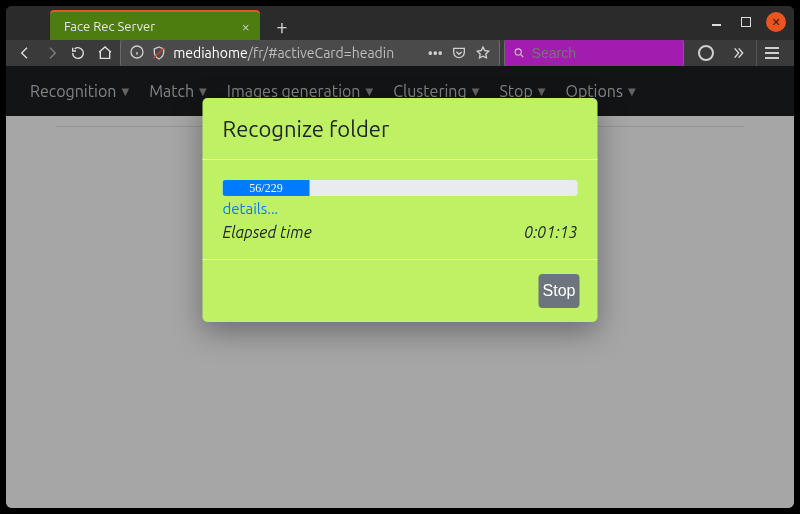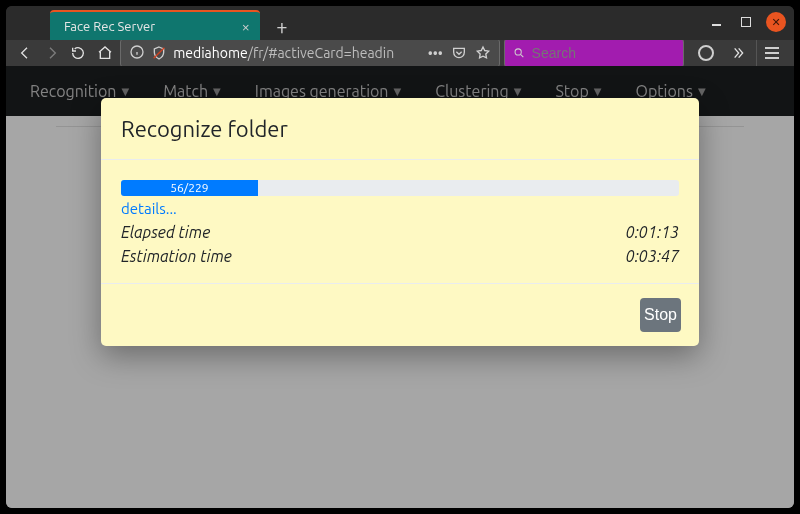--- a/index.html
+++ b/index.html
@@ -10,21 +10,21 @@
     background: #2b2b2b; border-radius: 6px; overflow: hidden;
     display: flex; flex-direction: column;
   }
 
   
   .titlebar {
     height: 34px; background: #2b2b2b; display: flex; align-items: flex-end;
     padding-left: 44px; position: relative;
   }
   .tab {
-    height: 30px; background: #0f766e; color: #e6e6e6; font-size: 13px;
+    height: 30px; background: #4d7c0f; color: #e6e6e6; font-size: 13px;
     display: flex; align-items: center; padding: 0 10px 0 14px;
     border-top: 2px solid #e95420; border-radius: 4px 4px 0 0;
     min-width: 210px; gap: 8px; position: relative;
   }
   .tab .tab-close { margin-left: auto; color: #cfcfcf; font-size: 15px; line-height: 1; cursor: pointer; }
   .newtab {
     width: 28px; height: 28px; margin-left: 8px; color: #cfcfcf; font-size: 20px;
     display: flex; align-items: center; justify-content: center; cursor: pointer;
   }
   .win-controls {
@@ -73,39 +73,39 @@
   .hamburger div, .hamburger::before, .hamburger::after {
     content:""; display:block; width:14px; height:2px; background:#cfcfcf;
   }
   .hamburger { flex-direction: column; gap:3px; }
 
   
   .page {
     flex: 1; background: #fff; position: relative;
   }
   .app-nav {
-    height: 50px; background:#1d1f21; display:flex; align-items:center; gap:34px;
+    height: 50px; background:#1d1f21; display:flex; align-items:center; gap:20px;
     padding: 0 24px; color:#c9c9c9; font-size: 16px;
   }
   .app-nav .item { display:flex; align-items:center; gap:5px; cursor:pointer; }
   .app-nav .caret { font-size: 10px; color:#9a9a9a; }
   .page-body { padding: 10px 50px; }
   .page-body hr { border: none; border-top: 1px solid #e3e3e3; }
 
   
   .overlay {
     position:absolute; inset: 0; top: 0;
     background: rgba(0,0,0,0.35);
   }
   
   .content-wrap { position: relative; flex:1; display:flex; flex-direction:column; }
 
   .modal {
     position:absolute; left:50%; transform:translateX(-50%);
-    top: 32px; width: 598px; background:#fef9c3; border-radius:5px;
+    top: 32px; width: 395px; background:#bef264; border-radius:5px;
     box-shadow: 0 10px 30px rgba(0,0,0,0.35);
     color:#212529; font-size:16px;
   }
   .modal-header { padding: 18px 20px; border-bottom:1px solid #e9ecef; font-size:22px; }
   .modal-body { padding: 20px 20px 18px 20px; }
   .progress {
     width:100%; height:16px; background:#e9ecef; border-radius:3px; overflow:hidden; position:relative;
   }
   .progress-bar {
     height:100%; background:#007bff; color:#fff; font-size:12px; line-height:16px;
@@ -252,31 +252,27 @@
       <div class="page-body">
         <hr>
       </div>
 
       <div class="overlay"></div>
 
       <div class="modal">
         <div class="modal-header">Recognize folder</div>
         <div class="modal-body">
           <div class="progress">
-            <div class="progress-bar" id="pbar" style="width: 24.5%;">56/229</div>
+            <div class="progress-bar" id="pbar" style="width: 24.5%; font-family: Liberation Serif, serif;">56/229</div>
           </div>
           <span class="details-link">details...</span>
           <div class="kv">
             <span>Elapsed time</span>
             <span>0:01:13</span>
           </div>
-          <div class="kv">
-            <span>Estimation time</span>
-            <span>0:03:47</span>
-          </div>
         </div>
         <div class="modal-footer">
           <button class="btn-stop">Stop</button>
         </div>
       </div>
     </div>
   </div>
 
 </div>
 

